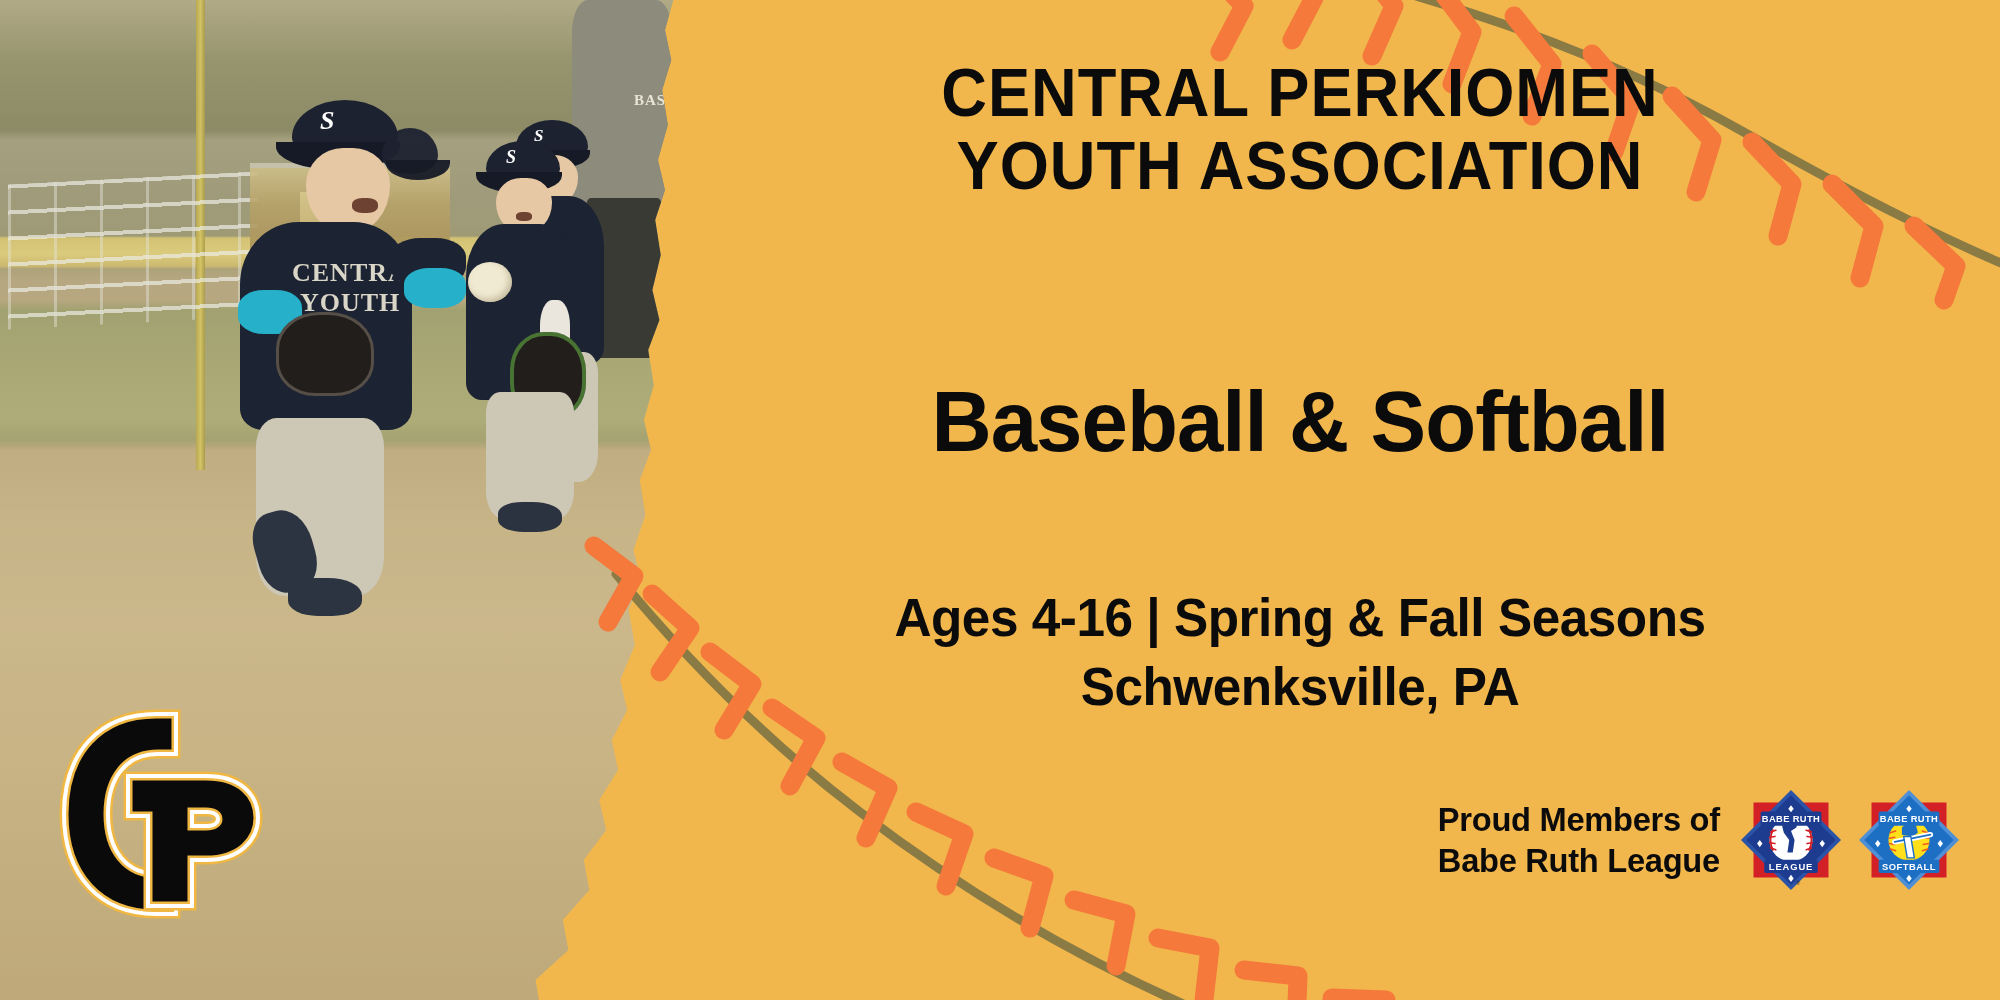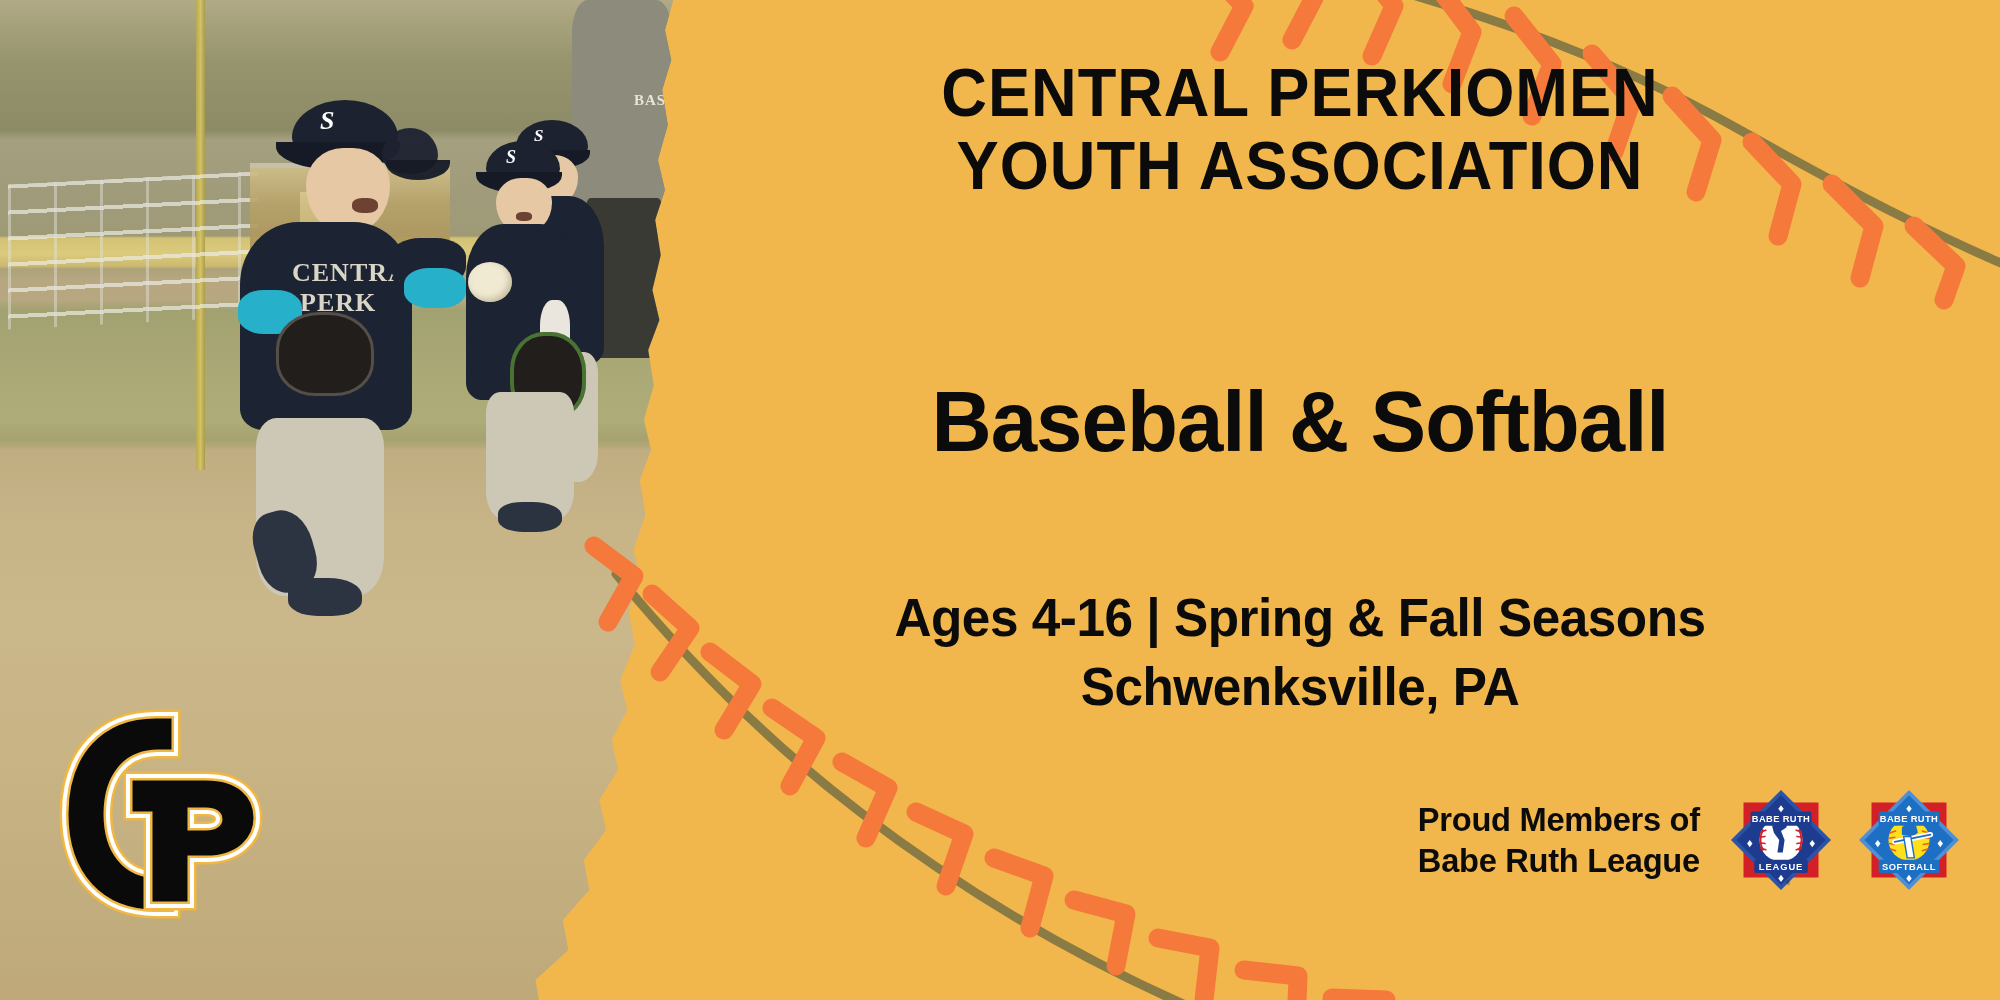--- a/index.html
+++ b/index.html
@@ -143,21 +143,21 @@
     font-weight:bold;
     font-size:54px;
     line-height:1.27;
     letter-spacing:-.5px;
     transform:scaleX(.95);
   }
   .details div{white-space:nowrap;}
 
   #footer{
     position:absolute;left:0;right:38px;top:790px;
-    display:flex;align-items:center;justify-content:flex-end;gap:22px;
+    display:flex;align-items:center;justify-content:flex-end;gap:12px;
   }
   .proud{
     color:#0b0b0b;font-weight:bold;font-size:34px;line-height:1.22;
     text-align:right;letter-spacing:-.3px;transform:scaleX(.96);
   }
   .proud div{white-space:nowrap;}
   .logo-badge{width:106px;height:100px;flex:0 0 auto;}
   .logo-badge svg{display:block;width:100%;height:100%;}
 
   
@@ -209,21 +209,21 @@
     <div class="kid">
       <div class="cap" style="left:292px;top:100px;width:106px;height:62px;"></div>
       <div class="brim" style="left:276px;top:142px;width:124px;height:28px;"></div>
       <div class="sox" style="left:320px;top:106px;font-size:26px;">S</div>
       <div class="face" style="left:306px;top:148px;width:84px;height:86px;"></div>
       <div class="mouth" style="left:352px;top:198px;width:26px;height:15px;"></div>
       <div class="cap" style="left:382px;top:128px;width:56px;height:46px;opacity:.95;"></div>
       <div class="brim" style="left:386px;top:160px;width:64px;height:20px;opacity:.95;"></div>
       <div class="jersey" style="left:240px;top:222px;width:172px;height:208px;"></div>
       <div class="teamtxt" style="left:292px;top:258px;font-size:26px;">CENTRAL</div>
-      <div class="teamtxt" style="left:300px;top:288px;font-size:26px;">PERK</div>
+      <div class="teamtxt" style="left:300px;top:288px;font-size:26px;">YOUTH</div>
       <div class="sleeve" style="left:390px;top:238px;width:76px;height:48px;"></div>
       <div class="under" style="left:238px;top:290px;width:64px;height:44px;"></div>
       <div class="under" style="left:404px;top:268px;width:62px;height:40px;"></div>
       <div class="ball" style="left:468px;top:262px;width:44px;height:40px;"></div>
       <div class="glove" style="left:276px;top:312px;width:98px;height:84px;"></div>
       <div class="pants" style="left:256px;top:418px;width:128px;height:178px;"></div>
       <div class="shoe" style="left:256px;top:510px;width:58px;height:82px;transform:rotate(-16deg);"></div>
       <div class="shoe" style="left:288px;top:578px;width:74px;height:38px;"></div>
     </div>
 

